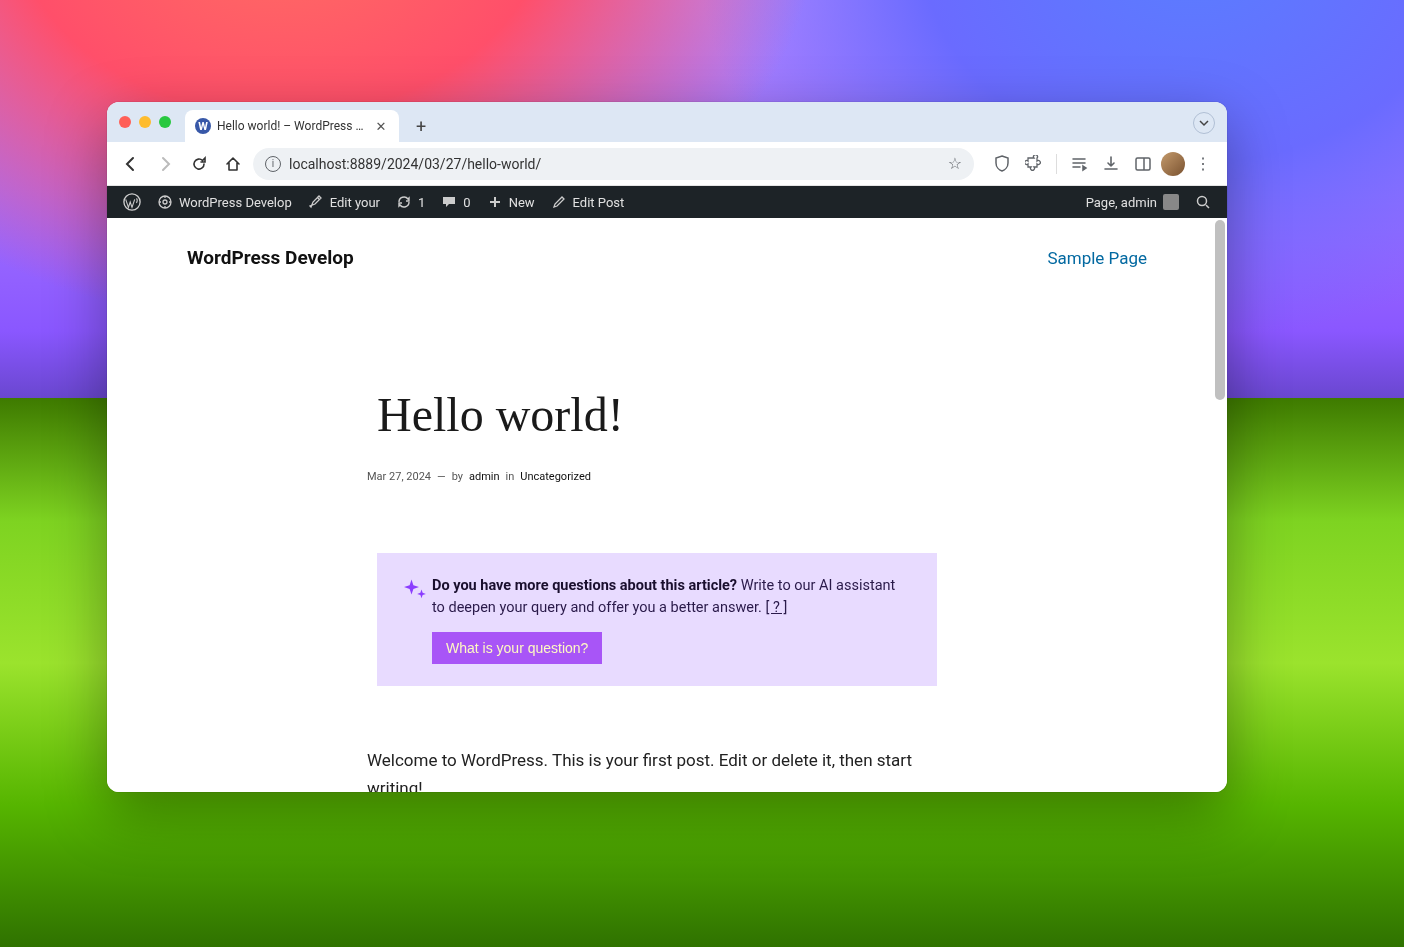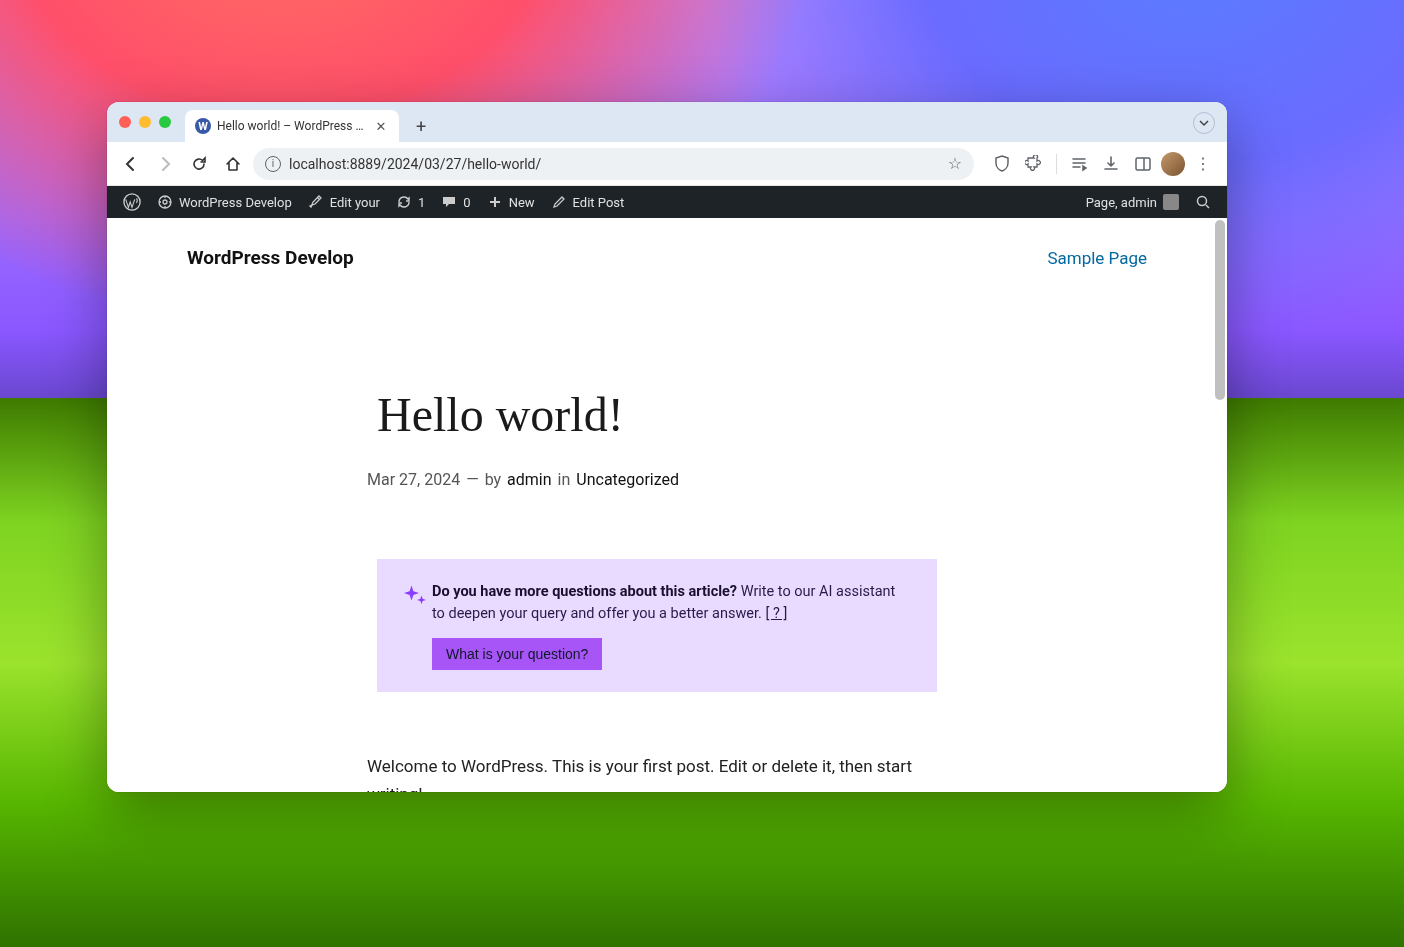--- a/index.html
+++ b/index.html
@@ -130,42 +130,42 @@
   }
   .post-title {
     font-family: Georgia, 'Times New Roman', serif;
     font-size: 48px;
     font-weight:400;
     color:#1a1a1a;
     margin-bottom: 28px;
     margin-left: 10px;
   }
   .post-meta {
-    font-size:16px; color:#555;
+    font-size:11px; color:#555;
     display:flex; gap:6px; flex-wrap:wrap; align-items:center;
     margin-bottom: 70px;
   }
   .post-meta .sep { color:#555; }
   .post-meta a { color:#111; text-decoration:none; }
 
   .ai-box {
     background:#e8dbff;
     padding: 22px 26px 22px 22px;
     display:flex; gap:3px;
     margin: 0 -30px 60px 10px;
     max-width: 560px;
   }
   .ai-box .ai-icon { color:#8b3dff; flex-shrink:0; margin-top:2px; }
   .ai-box .ai-content { font-size:14.5px; color:#2a1a4a; line-height:1.55; }
   .ai-box .ai-content strong { color:#1a0f2e; }
   .ai-box .qmark { text-decoration:underline; cursor:pointer; }
   .ai-btn {
     display:inline-block;
     background:#a855f7;
-    color:#0f172a;
+    color:#fef9c3;
     font-size:14px;
     padding:8px 14px;
     margin-top:12px;
     cursor:pointer;
     border:none;
   }
 
   .post-body {
     font-size:17px; color:#222; line-height:1.65;
     max-width: 600px;

